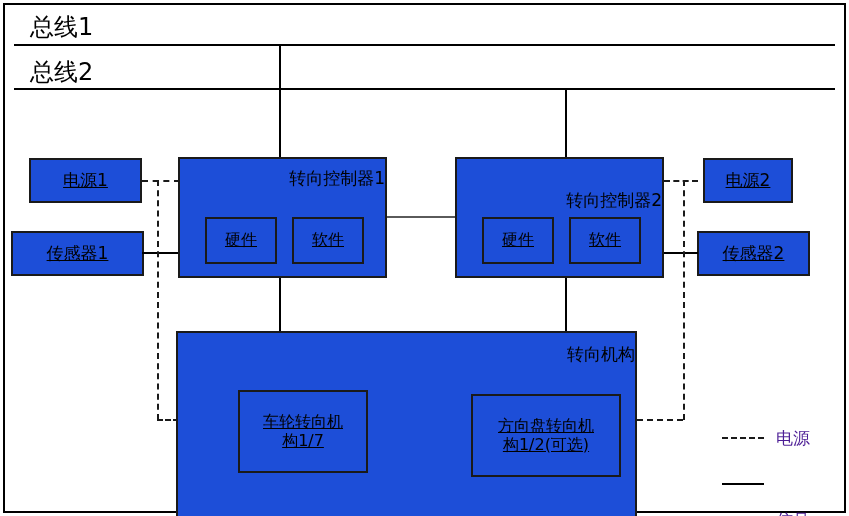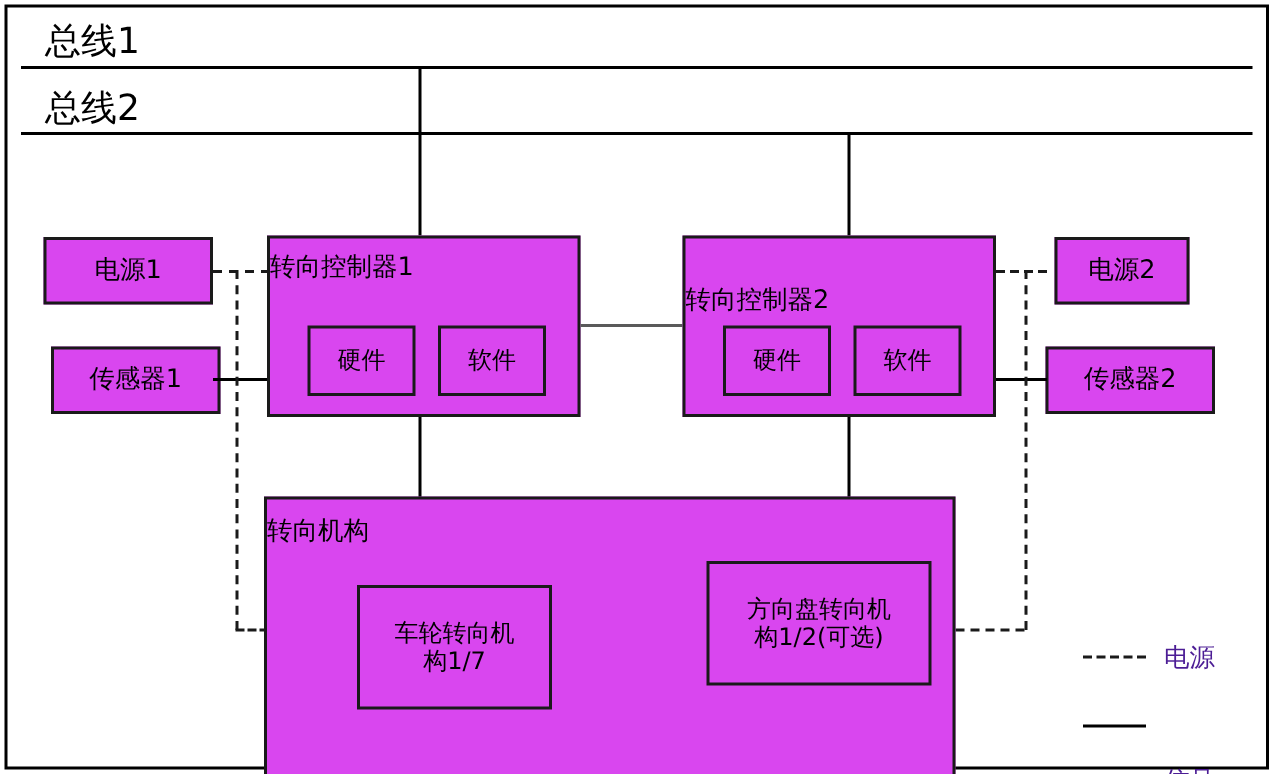--- a/index.html
+++ b/index.html
@@ -26,35 +26,36 @@
     width: 843px;
     height: 510px;
     border: 2px solid #000000;
     box-sizing: border-box;
     background: #ffffff;
   }
   
   .node {
     position: absolute;
     border: 2px solid #1a1a1a;
-    background: #d946ef;
+    background: #1d4ed8;
     box-sizing: border-box;
     display: flex;
     align-items: center;
     justify-content: center;
     text-align: center;
     color: #000000;
     line-height: 1.15;
     white-space: pre-line;
+    text-decoration: underline;
   }
   .node-label-top {
     position: absolute;
     left: 0;
     right: 0;
-    text-align: left;
+    text-align: right;
     color: #000000;
   }
   
   .hline {
     position: absolute;
     background: #000000;
     height: 2px;
   }
   .vline {
     position: absolute;
@@ -110,21 +111,21 @@
   <div class="hline" style="left:14px; top:44px; width:821px;"></div>
 
   <div class="bus-label fs18" style="left:30px; top:56px;">总线2</div>
   <div class="hline" style="left:14px; top:88px; width:821px;"></div>
 
   <div class="vline" style="left:279px; top:44px; height:113px;"></div>
 
   <div class="vline" style="left:565px; top:88px; height:69px;"></div>
 
   <div class="node fs17" style="left:29px; top:158px; width:113px; height:45px;">电源1</div>
-  <div class="node fs17" style="left:34px; top:231px; width:113px; height:45px;">传感器1</div>
+  <div class="node fs17" style="left:11px; top:231px; width:133px; height:45px;">传感器1</div>
 
   <div class="hline" style="left:142px; top:252px; width:38px;"></div>
 
   <div class="dash-h" style="left:142px; top:180px; width:38px;"></div>
   <div class="dash-v" style="left:157px; top:180px; height:240px;"></div>
   <div class="dash-h" style="left:157px; top:419px; width:22px;"></div>
 
   <div class="node" style="left:178px; top:157px; width:209px; height:121px; display:block;">
     <div class="node-label-top fs17" style="top:10px;">转向控制器1</div>
     <div class="node fs16" style="left:25px; top:58px; width:72px; height:47px;">硬件</div>
@@ -149,21 +150,21 @@
   <div class="hline" style="left:664px; top:252px; width:34px;"></div>
 
   <div class="dash-h" style="left:664px; top:180px; width:34px;"></div>
   <div class="dash-v" style="left:683px; top:180px; height:240px;"></div>
   <div class="dash-h" style="left:637px; top:419px; width:46px;"></div>
 
   <div class="node" style="left:176px; top:331px; width:461px; height:193px; display:block;">
     <div class="node-label-top fs17" style="top:12px;">转向机构</div>
     <div class="node fs16" style="left:60px; top:57px; width:130px; height:83px;">车轮转向机
 构1/7</div>
-    <div class="node fs16" style="left:293px; top:41px; width:150px; height:83px;">方向盘转向机
+    <div class="node fs16" style="left:293px; top:61px; width:150px; height:83px;">方向盘转向机
 构1/2(可选)</div>
   </div>
 
   <div class="legend-dash" style="left:722px; top:437px; width:42px;"></div>
   <div class="legend-text fs17" style="left:776px; top:427px;">电源</div>
 
   <div class="legend-solid" style="left:722px; top:483px; width:42px;"></div>
   <div class="legend-text fs17" style="left:776px; top:473px;margin-top:36px;">信号</div>
 </div>
 

